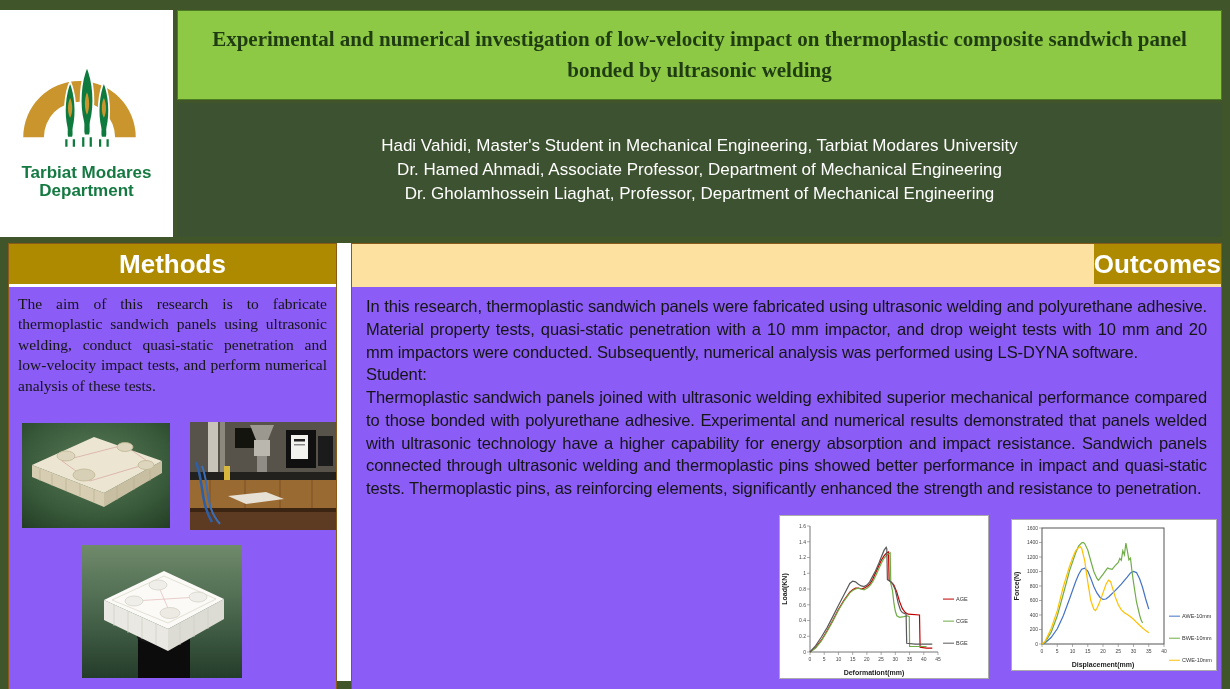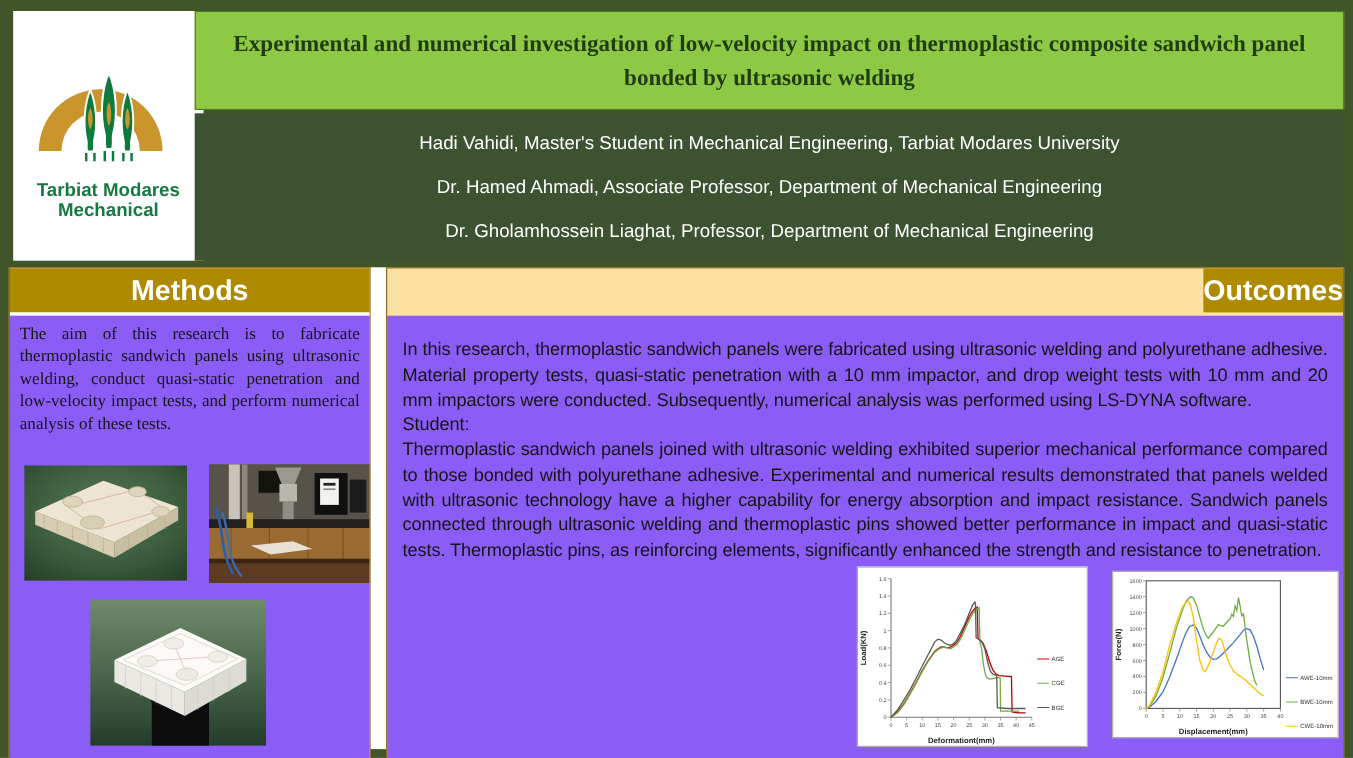--- a/index.html
+++ b/index.html
@@ -1,46 +1,46 @@
 <!DOCTYPE html>
 <html><head>
 <meta charset="utf-8">
 <style>
   html,body{margin:0;padding:0;}
   .poster{position:relative;width:1230px;height:689px;background:#40562a;overflow:hidden;
           font-family:"Liberation Sans",sans-serif;}
   
-  .logo-box{position:absolute;left:12px;top:10px;width:173px;height:227px;background:#ffffff;
+  .logo-box{position:absolute;left:0;top:10px;width:173px;height:227px;background:#ffffff;
             display:flex;flex-direction:column;align-items:center;}
   .logo-box svg{margin-top:12px;}
   .logo-text{font-weight:bold;color:#147a41;font-size:17px;line-height:1.08;text-align:center;margin-top:-8px;}
   
   .title-banner{position:absolute;left:177px;top:10px;width:1045px;height:90px;background:#8dc944;
                 border:1px solid #4e7c22;box-sizing:border-box;display:flex;align-items:center;justify-content:center;
                 text-align:center;font-family:"Liberation Serif",serif;font-weight:bold;font-size:21px;
                 color:#1f3c12;padding:0 26px;line-height:1.5;}
   
   .author-band{position:absolute;left:177px;top:103px;width:1045px;height:134px;background:#3d5230;
                color:#ffffff;display:flex;flex-direction:column;justify-content:center;align-items:center;
-               gap:20px;font-size:17px;}
+               gap:4px;font-size:17px;}
   
   .panel{position:absolute;top:243px;height:461px;border:1px solid #8a5a19;box-sizing:border-box;
          display:flex;flex-direction:column;background:#fce1a0;}
   .methods{left:8px;width:329px;}
   .outcomes{left:351px;width:871px;align-items:flex-end;}
   .vgap{position:absolute;left:337px;top:243px;width:14px;height:438px;background:#ffffff;}
   .panel-header{flex:0 0 40px;background:#ad8a00;color:#ffffff;font-weight:bold;font-size:26px;
                 display:flex;align-items:center;justify-content:center;}
   .panel-spacer{flex:0 0 3px;background:#ffffff;}
   .panel-body{flex:1;background:#8b5cf6;position:relative;overflow:hidden;}
   .methods-text{margin:0;padding:7px 9px 0;font-family:"Liberation Serif",serif;font-size:15.5px;
                 line-height:1.32;text-align:justify;color:#151515;}
   .outcomes-body p{margin:0;padding:0 14px;font-size:16.5px;line-height:1.38;text-align:justify;
                    color:#151515;letter-spacing:-0.1px;}
-  .outcomes-body p.first{padding-top:20px;}
+  .outcomes-body p.first{padding-top:8px;}
   .photo{position:absolute;display:block;}
   .p1{left:13px;top:136px;width:148px;height:105px;}
   .p2{left:181px;top:135px;width:146px;height:108px;}
   .p3{left:73px;top:258px;width:160px;height:133px;}
   .chart{position:absolute;background:#ffffff;border:1px solid #aaaaaa;box-sizing:border-box;}
   #chart0{left:427px;top:228px;width:210px;height:164px;}
   #chart1{left:659px;top:232px;width:206px;height:152px;}
 </style>
 </head>
 <body>
@@ -72,21 +72,21 @@
       </g>
 
       <g stroke="#0e7a3e" stroke-width="2.4" fill="none">
         <path d="M58,120 L58,128 M66,120 L66,128"></path>
         <path d="M76,118 L76,128 M84,118 L84,128"></path>
         <path d="M94,120 L94,128 M102,120 L102,128"></path>
       </g>
     </svg>
     <div class="logo-text">
       <div>Tarbiat Modares</div>
-      <div>Mechanical</div>
+      <div>Department</div>
     </div>
   </div>
 
   <div class="title-banner">
     <span>Experimental and numerical investigation of low-velocity impact on thermoplastic composite sandwich panel bonded by ultrasonic welding</span>
   </div>
 
   <div class="author-band">
     <div>Hadi Vahidi, Master's Student in Mechanical Engineering, Tarbiat Modares University</div>
     <div>Dr. Hamed Ahmadi, Associate Professor, Department of Mechanical Engineering</div>

